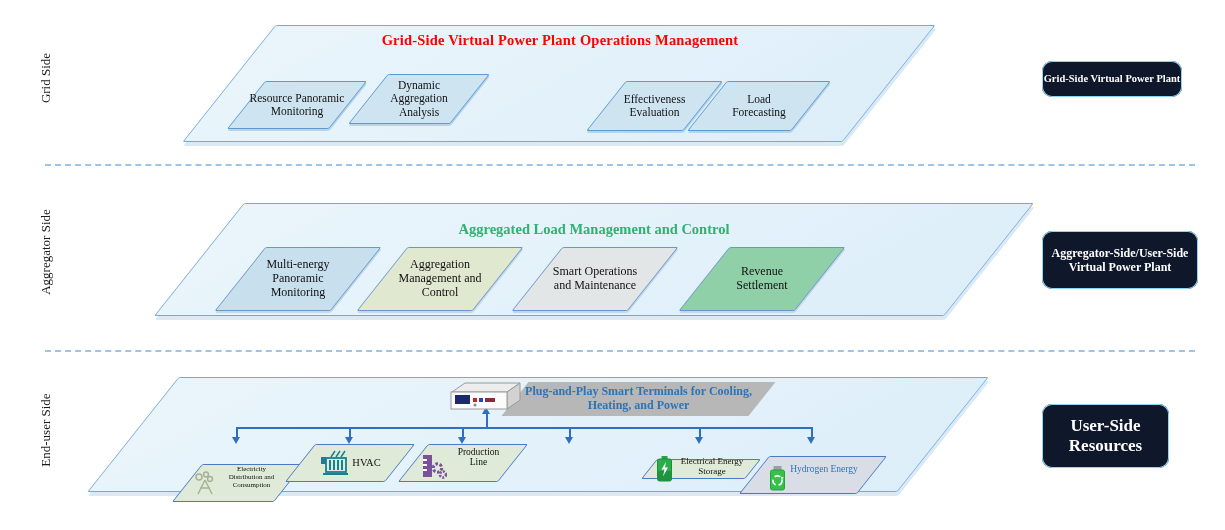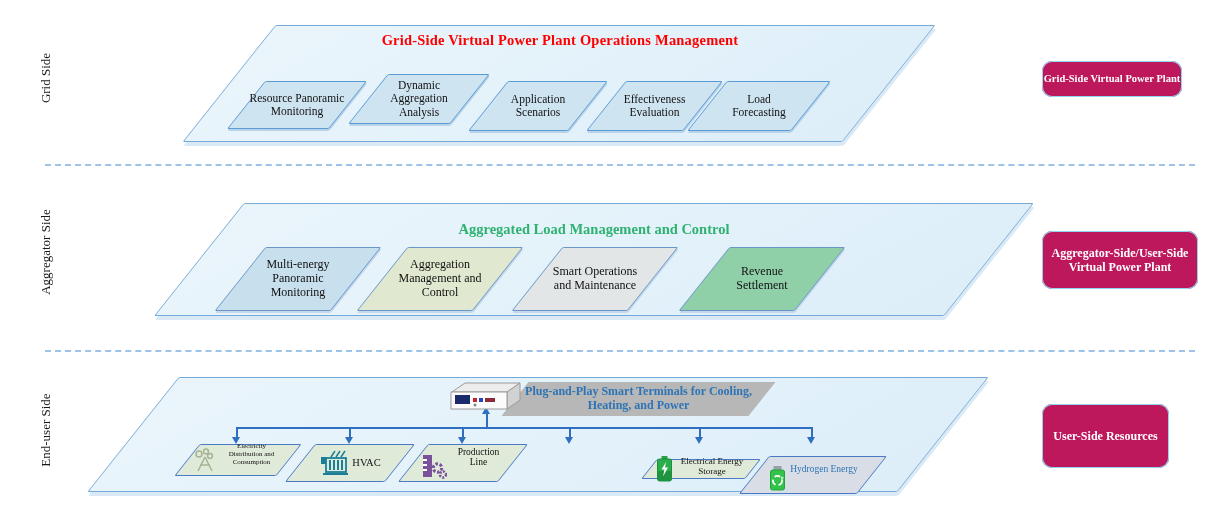--- a/index.html
+++ b/index.html
@@ -17,21 +17,21 @@
   .userItem>.shape{background:#e0ead9;border:1.5px solid #4b79c5;}
   .grayPanel>.shape{background:#b7b7b7;border:none;border-radius:0;}
   
   .layerTitle{position:absolute;text-align:center;font-weight:bold;z-index:3;}
   .t-red{color:#ff0000;font-size:14.5px;letter-spacing:.2px;}
   .t-green{color:#2eb271;font-size:14.5px;}
   .t-blue{color:#2e74b5;font-weight:bold;font-size:12px;line-height:1.15;}
   .sideLabel{position:absolute;transform:translate(-50%,-50%) rotate(-90deg);white-space:nowrap;
              font-size:13px;color:#1a1a1a;z-index:3;}
   .sep{position:absolute;left:45px;width:1150px;height:0;border-top:2px dashed #9dc3e6;z-index:1;}
-  .panel{position:absolute;background:#be185d;border-radius:10px;color:#fff;font-weight:bold;
+  .panel{position:absolute;background:#0f172a;border-radius:10px;color:#fff;font-weight:bold;
          display:flex;align-items:center;justify-content:center;text-align:center;line-height:1.2;z-index:3;
          box-shadow:0 0 0 1px #8fd4f2 inset;}
   
   .hline{position:absolute;height:0;border-top:2px solid #2f6fc1;z-index:2;}
   .vline{position:absolute;width:2px;background:#2f6fc1;z-index:2;}
   .arrD{position:absolute;width:0;height:0;border-left:4.5px solid transparent;border-right:4.5px solid transparent;
         border-top:7px solid #2f6fc1;z-index:2;}
   .arrU{position:absolute;width:0;height:0;border-left:4.5px solid transparent;border-right:4.5px solid transparent;
         border-bottom:7px solid #2f6fc1;z-index:2;}
   
@@ -59,24 +59,20 @@
   </div>
   <div class="layerTitle t-red" style="left:280px;top:32px;width:560px;">Grid-Side Virtual Power Plant Operations Management</div>
 
   <div class="pl gridItem" style="left:246px;top:81px;width:102px;height:48px;">
     <div class="shape"></div>
     <div class="content" style="font-size:11.5px;">Resource Panoramic Monitoring</div>
   </div>
   <div class="pl gridItem" style="left:368px;top:74px;width:102px;height:50px;">
     <div class="shape"></div>
     <div class="content" style="font-size:11.5px;padding:0 14px;">Dynamic Aggregation Analysis</div>
-  </div>
-  <div class="pl gridItem" style="left:488px;top:81px;width:100px;height:50px;">
-    <div class="shape"></div>
-    <div class="content" style="font-size:11.5px;padding:0 12px;">Application Scenarios</div>
   </div>
   <div class="pl gridItem" style="left:606px;top:81px;width:97px;height:50px;">
     <div class="shape"></div>
     <div class="content" style="font-size:11.5px;padding:0 10px;">Effectiveness Evaluation</div>
   </div>
   <div class="pl gridItem" style="left:707px;top:81px;width:104px;height:50px;">
     <div class="shape"></div>
     <div class="content" style="font-size:11.5px;padding:4px 18px;">Load Forecasting</div>
   </div>
 
@@ -134,21 +130,21 @@
   <div class="arrD" style="left:345px;top:437px;"></div>
   <div class="vline" style="left:462px;top:427px;height:11px;"></div>
   <div class="arrD" style="left:458px;top:437px;"></div>
   <div class="vline" style="left:569px;top:427px;height:11px;"></div>
   <div class="arrD" style="left:565px;top:437px;"></div>
   <div class="vline" style="left:699px;top:427px;height:11px;"></div>
   <div class="arrD" style="left:695px;top:437px;"></div>
   <div class="vline" style="left:811px;top:427px;height:11px;"></div>
   <div class="arrD" style="left:807px;top:437px;"></div>
 
-  <div class="pl userItem" style="left:187px;top:444px;width:102px;height:32px;">
+  <div class="pl userItem" style="left:187px;top:464px;width:102px;height:38px;">
     <div class="shape"></div>
     <div class="content uContent">
       <span class="icoBox">
         <svg width="24" height="26" viewBox="0 0 24 26">
           <g stroke="#9fae8d" stroke-width="1.5" fill="none" opacity="0.9">
             <circle cx="6" cy="7" r="3"></circle>
               <circle cx="13" cy="4.5" r="2.4"></circle>
               <circle cx="17" cy="9" r="2.4"></circle>
             <path d="M5,24 L12,10 M19,24 L12,10 M7,18 L17,18"></path>
           </g>
@@ -219,15 +215,15 @@
           <circle cx="9.5" cy="15.5" r="4.6" fill="none" stroke="#fff" stroke-width="1.7" stroke-dasharray="6 3"></circle>
           <polygon points="13.5,11.5 16,13 13,14 " fill="#fff"></polygon>
         </svg>
       </span>
       <span class="uLabel hyd" style="transform:translateY(-6px);">Hydrogen Energy</span>
     </div>
   </div>
 
   <div class="panel" style="left:1042px;top:61px;width:140px;height:36px;font-size:10.5px;">Grid-Side Virtual Power Plant</div>
   <div class="panel" style="left:1042px;top:231px;width:148px;height:58px;font-size:12px;padding:0 4px;">Aggregator-Side/User-Side Virtual Power Plant</div>
-  <div class="panel" style="left:1042px;top:404px;width:127px;height:64px;font-size:12px;">User-Side Resources</div>
+  <div class="panel" style="left:1042px;top:404px;width:127px;height:64px;font-size:17px;">User-Side Resources</div>
 
 </div>
 
 </body></html>

